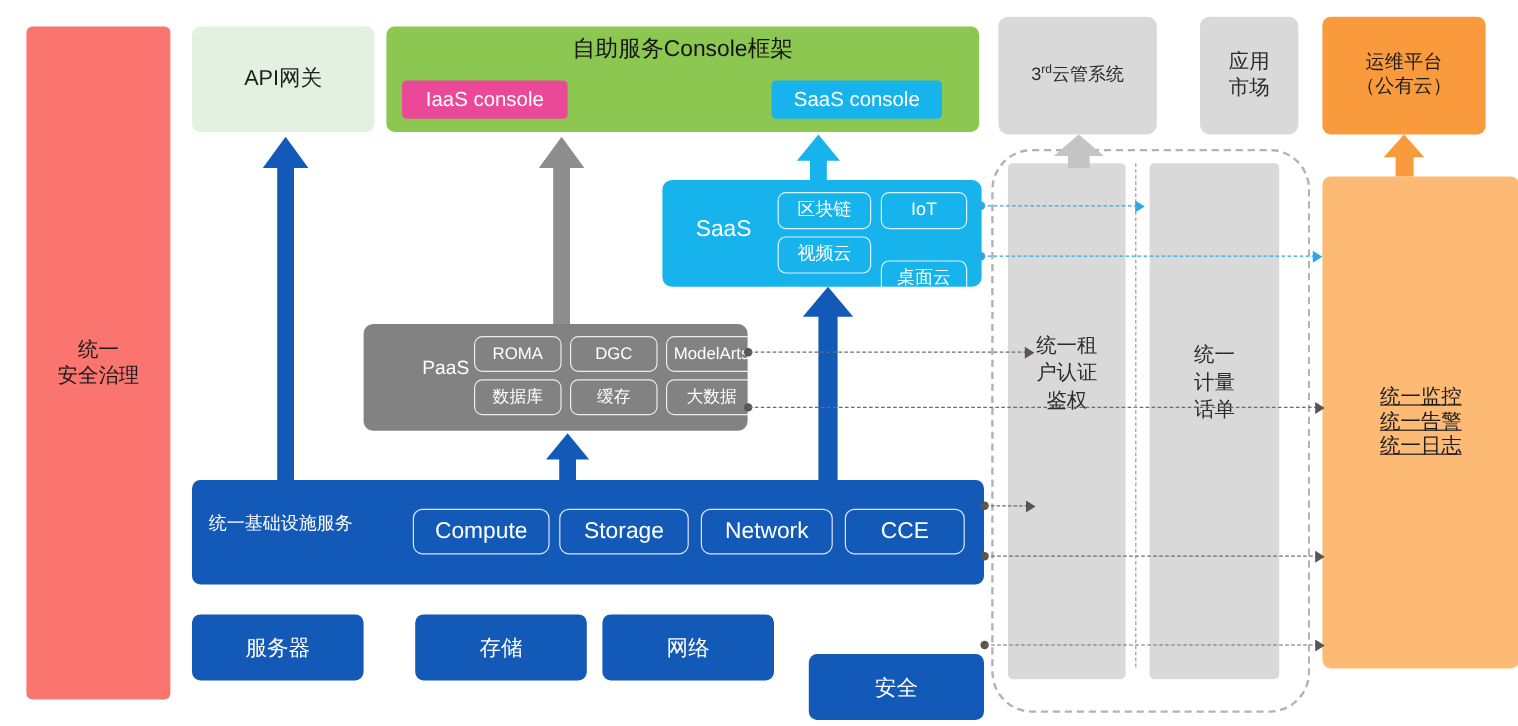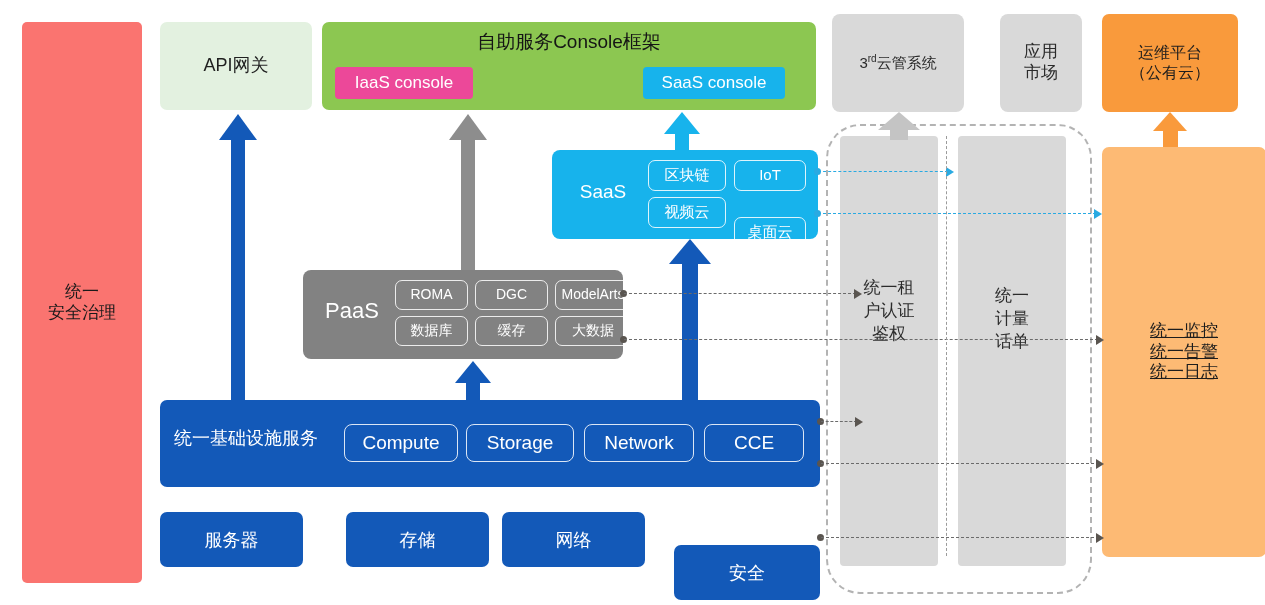--- a/index.html
+++ b/index.html
@@ -111,39 +111,39 @@
   .saas-p3{ left:182px; top:47px; width:72px; height:31px;margin-top:20px; }
 
   
   .paas-block{
     left:303px; top:270px; width:320px; height:89px;
     background:#828282; border-radius:8px;
     display:block;
   }
   .paas-label{
     position:absolute; left:10px; top:28px; width:78px;
-    text-align:center; color:#ffffff; font-size:22px;
+    text-align:right; color:#ffffff; font-size:16px;
   }
   .paas-p0{ left:92px;  top:10px; width:73px; height:30px; }
   .paas-p1{ left:172px; top:10px; width:73px; height:30px; }
   .paas-p2{ left:252px; top:10px; width:76px; height:30px; }
   .paas-p3{ left:92px;  top:46px; width:73px; height:30px; }
   .paas-p4{ left:172px; top:46px; width:73px; height:30px; }
   .paas-p5{ left:252px; top:46px; width:76px; height:30px; }
   .paas-block .pill{ font-size:14px; }
 
   
   .infra-block{
     left:160px; top:400px; width:660px; height:87px;
     background:#1359b8; border-radius:7px;
     display:block;
   }
   .infra-label{
     position:absolute; left:14px; top:28px;
-    color:#ffffff; font-size:18px;
+    color:#ffffff; font-size:15px;
   }
   .infra-pill{
     position:absolute; top:24px; height:38px;
     border:1.7px solid rgba(255,255,255,.85);
     border-radius:8px;
     display:flex; align-items:center; justify-content:center;
     color:#ffffff; font-size:19px;
     box-sizing:border-box;
   }
   .inf0{ left:184px; width:114px; }

